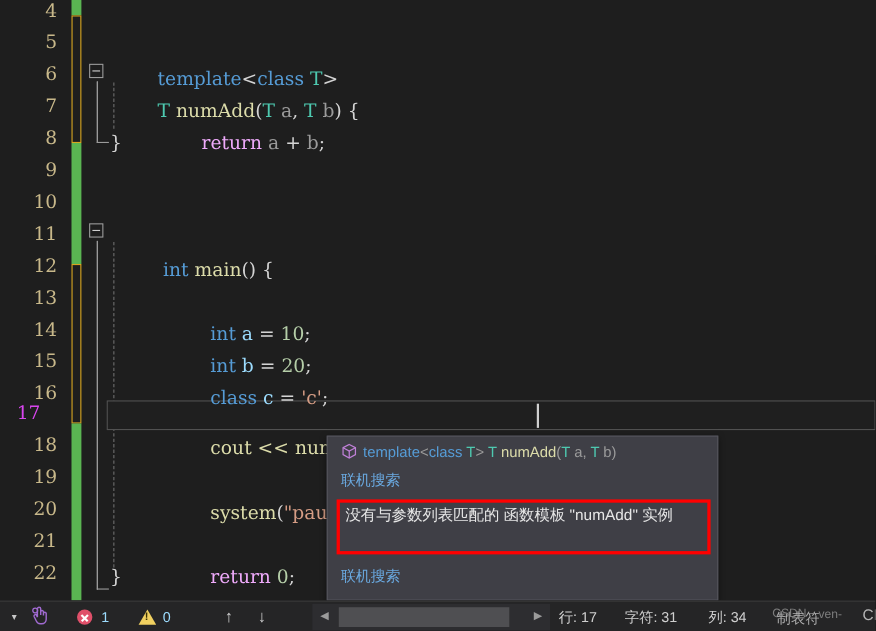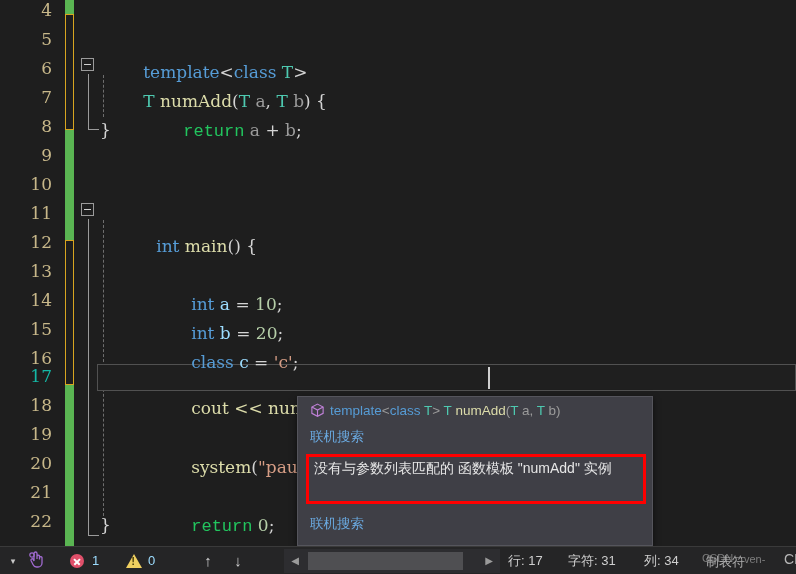--- a/index.html
+++ b/index.html
@@ -18,21 +18,21 @@
   .line {
     position:relative; height:29px; line-height:29px;
     font-family:"DejaVu Serif","Liberation Serif",serif;
     font-size:17px; white-space:pre;
   }
   .lnum {
     position:absolute; left:0; top:0; width:52px; height:29px;
     text-align:right; color:#c8b88a; font-size:17px;
     font-family:"DejaVu Serif","Liberation Serif",serif;
   }
-  .lnum.cur { color:#14b8a6; }
+  .lnum.cur { color:#d946ef;text-align:center; }
 
   
   .bar { position:absolute; left:65px; width:9px; }
   .bar.green { background:#5ab552; }
   .bar.yellowseg {
     background:#1e1e1e; border:1.5px solid #d8a520;
   }
 
   
   .code {
@@ -55,21 +55,21 @@
     border-bottom:1px solid #9b9b9b;
   }
 
   
   .kw    { color:#569cd6; }
   .type  { color:#4ec9b0; }
   .fn    { color:#dcdcaa; }
   .var   { color:#9cdcfe; }
   .num   { color:#b5cea8; }
   .str   { color:#d69d85; }
-  .ctl   { color:#22c55e;font-family:Liberation Mono, monospace; }
+  .ctl   { color:#f0abfc; }
   .punc  { color:#d4d4d4; }
   .op    { color:#d4d4d4; }
   .plain { color:#d4d4d4; }
   .gray  { color:#9b9b9b; }
 
   
   #curline-box {
     position:absolute; left:97px; top:364px; width:699px; height:27px;
     border:1px solid #515151; background:#1f1f1f;
   }
@@ -242,21 +242,21 @@
     <div class="line" style="position:absolute; left:0; top:87px;">
       <span class="code" style="left:140px;">
         <span class="ctl">return</span><span class="plain"> </span><span class="gray">a</span><span class="op"> </span><span class="op">+</span><span class="op"> </span><span class="gray">b</span><span class="punc">;</span>
       </span>
     </div>
 
     <div class="line" style="position:absolute; left:0; top:116px;">
       <span class="code" style="left:100px;"><span class="punc">}</span></span>
     </div>
 
-    <div class="line" style="position:absolute; left:16px; top:203px;">
+    <div class="line" style="position:absolute; left:8px; top:203px;">
       <span class="code" style="left:97px;">
         <span class="kw">int</span><span class="plain"> </span><span class="fn">main</span><span class="punc">() {</span>
       </span>
     </div>
 
     <div class="line" style="position:absolute; left:0; top:261px;">
       <span class="code" style="left:148px;">
         <span class="kw">int</span><span class="plain"> </span><span class="var">a</span><span class="op"> = </span><span class="num">10</span><span class="punc">;</span>
       </span>
     </div>

